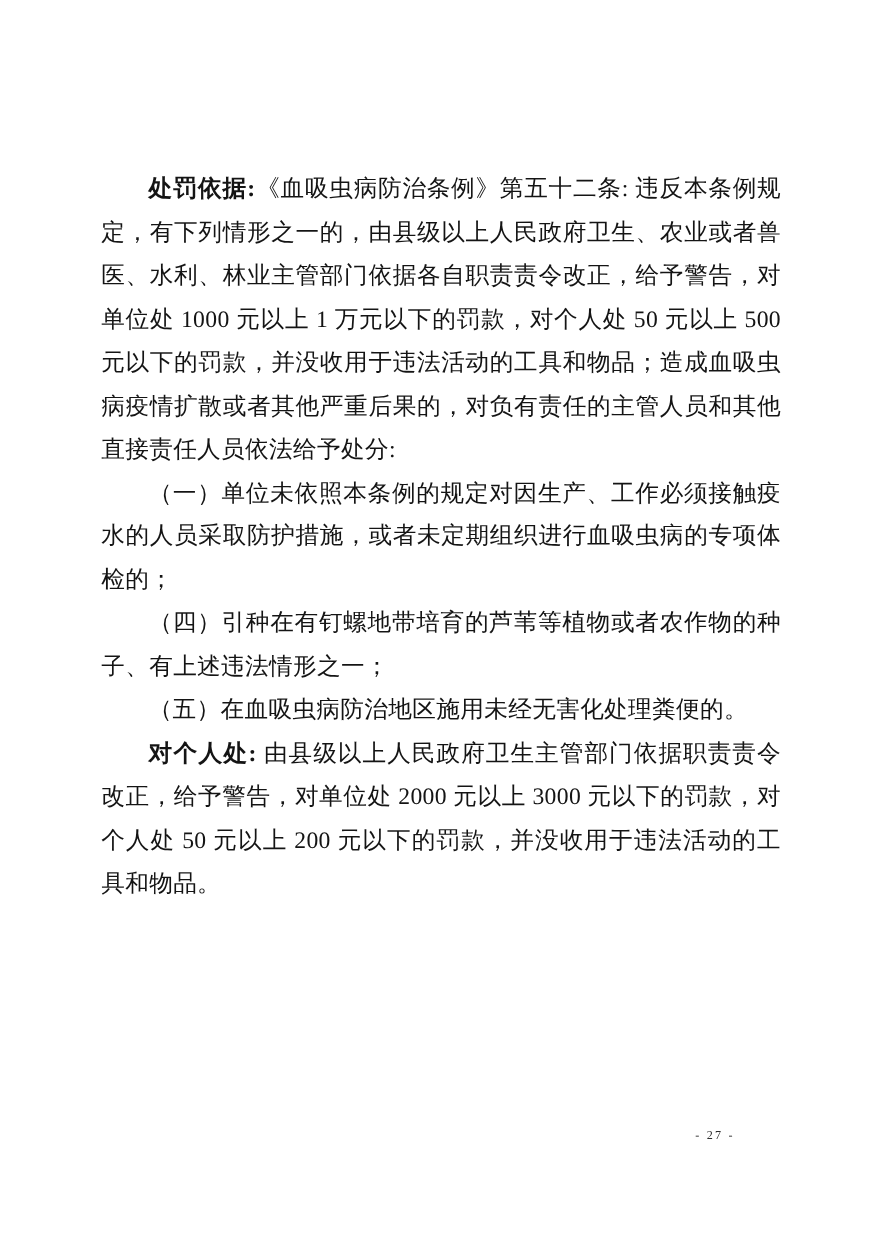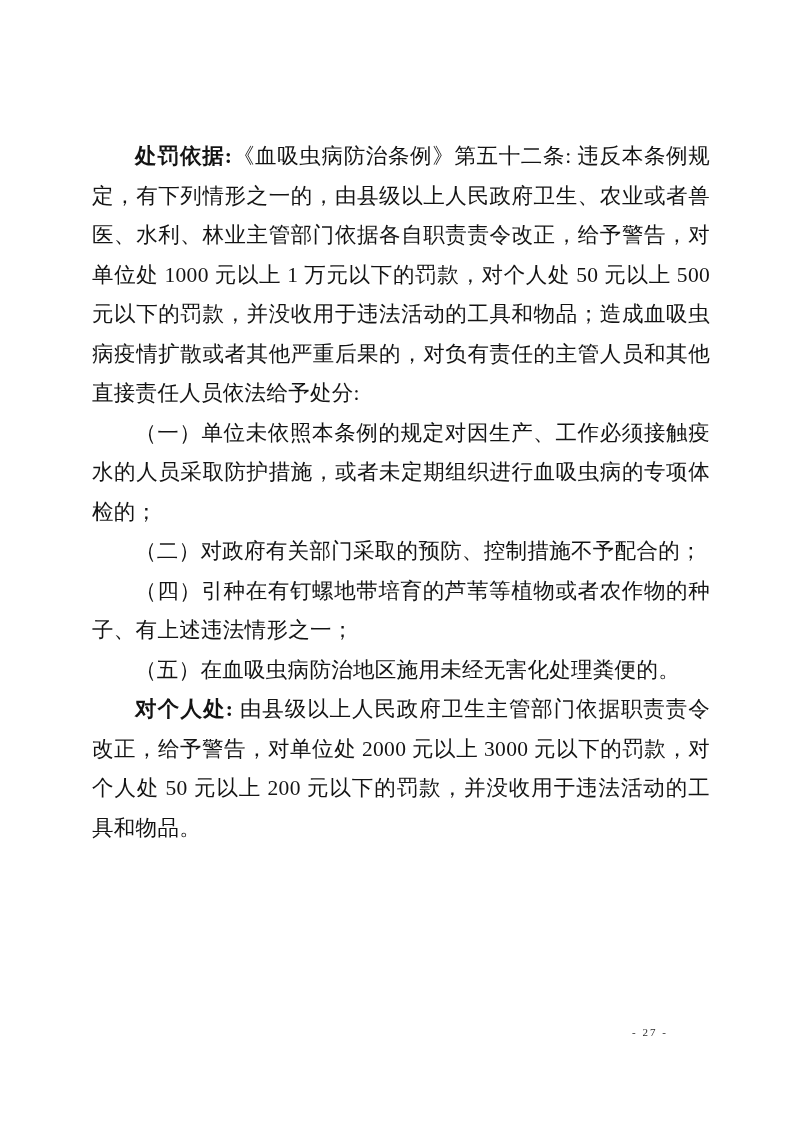--- a/index.html
+++ b/index.html
@@ -12,21 +12,21 @@
     width: 794px;
     height: 1122px;
     background: #ffffff;
     overflow: hidden;
     font-family: "Liberation Serif", "DejaVu Serif", serif;
     color: #141414;
   }
   .content {
     position: absolute;
     left: 92px;
-    top: 137px;
+    top: 152px;
     width: 618px;
     font-size: 21.5px;
     line-height: 39.5px;
     text-align: justify;
     letter-spacing: 0.3px;
   }
   .para {
     margin: 0;
     padding: 0;
     text-indent: 2em;
@@ -46,19 +46,18 @@
     color: #2b2b2b;
   }
 </style>
 </head>
 <body>
 
 <div class="page">
   <div class="content">
     <p class="para"><b class="lead">处罚依据:</b><span>《血吸虫病防治条例》第五十二条: 违反本条例规定，有下列情形之一的，由县级以上人民政府卫生、农业或者兽医、水利、林业主管部门依据各自职责责令改正，给予警告，对单位处 1000 元以上 1 万元以下的罚款，对个人处 50 元以上 500 元以下的罚款，并没收用于违法活动的工具和物品；造成血吸虫病疫情扩散或者其他严重后果的，对负有责任的主管人员和其他直接责任人员依法给予处分:</span></p>
     <p class="para"><b class="lead"></b><span>（一）单位未依照本条例的规定对因生产、工作必须接触疫水的人员采取防护措施，或者未定期组织进行血吸虫病的专项体检的；</span></p>
-    <p class="para"><b class="lead"></b><span>（二）对政府有关部门采取的预防、控制措施不予配合的；</span></p>
     <p class="para"><b class="lead"></b><span>（四）引种在有钉螺地带培育的芦苇等植物或者农作物的种子、有上述违法情形之一；</span></p>
     <p class="para"><b class="lead"></b><span>（五）在血吸虫病防治地区施用未经无害化处理粪便的。</span></p>
     <p class="para"><b class="lead">对个人处:</b><span> 由县级以上人民政府卫生主管部门依据职责责令改正，给予警告，对单位处 2000 元以上 3000 元以下的罚款，对个人处 50 元以上 200 元以下的罚款，并没收用于违法活动的工具和物品。</span></p>
   </div>
   <div class="footer">- 27 -</div>
 </div>
 
 </body></html>

